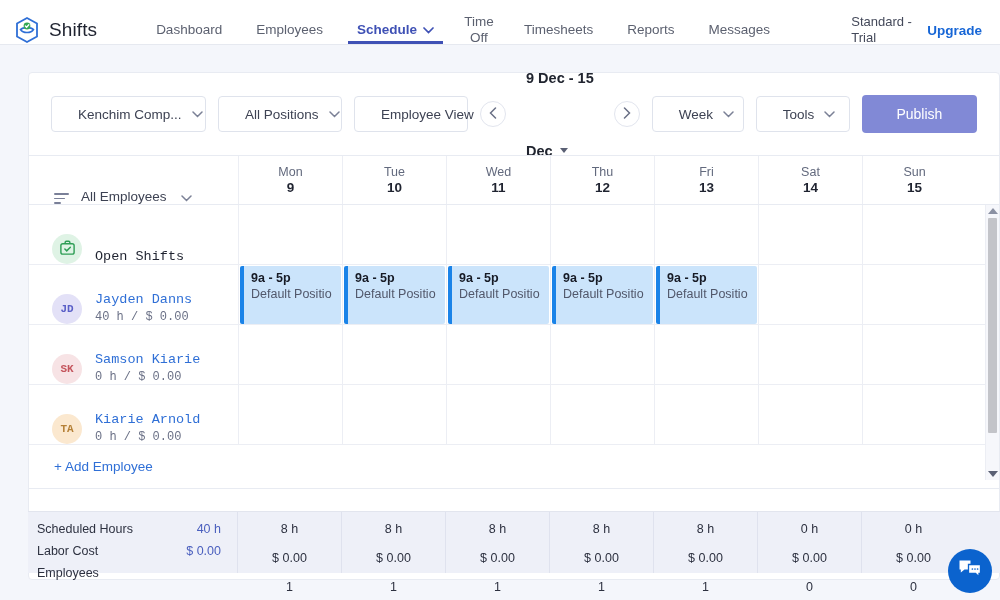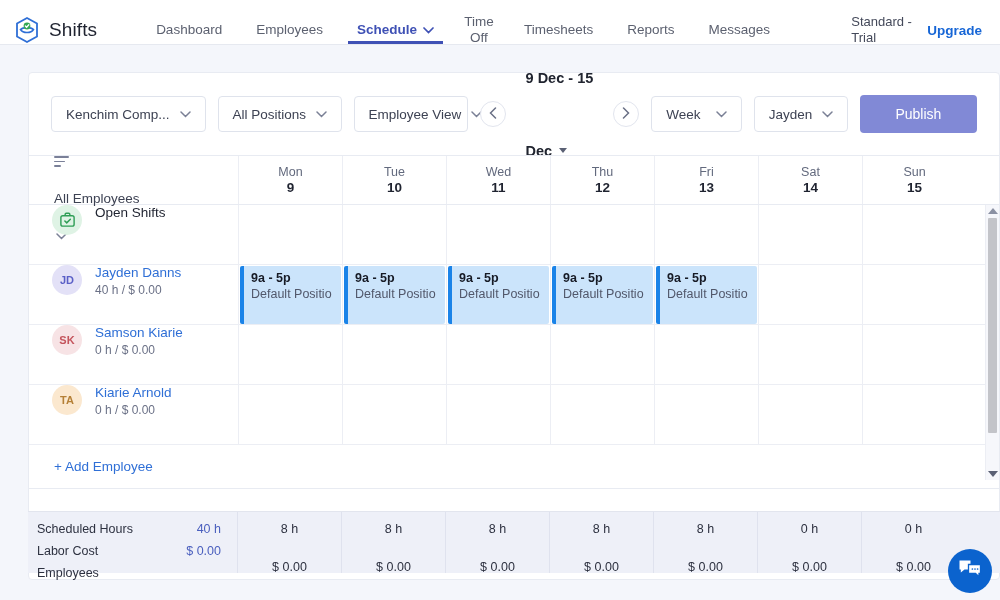--- a/index.html
+++ b/index.html
@@ -77,21 +77,21 @@
     padding: 0 22px;
     gap: 12px;
   }
   .sel {
     height: 36px;
     border: 1px solid #dfe3ec;
     border-radius: 4px;
     background: #fff;
     display: flex;
     align-items: center;
-    padding: 0 14px;
+    padding: 0 26px;
     font-size: 13.5px;
     color: #3d4253;
     gap: 10px;
     cursor: pointer;
     white-space: nowrap;
   }
   .sel .caret { color: #7b8196; font-size: 11px; }
   .sel-company { width: 155px; }
   .sel-positions { width: 124px; }
   .sel-view { width: 114px; }
@@ -143,24 +143,23 @@
     display: flex;
     border-top: 1px solid #e8ebf2;
     border-bottom: 1px solid #e8ebf2;
     height: 50px;
     background: #fff;
   }
   .col-emp { width: 209px; flex: none; }
   .col-day { width: 104px; flex: none; border-left: 1px solid #eceef4; }
 
   .head-emp {
-    display: flex; align-items: flex-start; gap: 24px;
+    display: flex; align-items: flex-end; gap: 12px;
     padding-left: 25px;
     height: 100%;
-    flex-direction: column;
   }
   .sorticon { display: flex; flex-direction: column; gap: 3px; width: 15px; }
   .sorticon i { display: block; height: 1.6px; background: #7a8098; border-radius: 1px; }
   .sorticon i:nth-child(1) { width: 15px; }
   .sorticon i:nth-child(2) { width: 11px; }
   .sorticon i:nth-child(3) { width: 7px; }
   .head-emp-label { font-size: 13.5px; color: #3d4253; }
   .head-emp .caret { color: #7b8196; font-size: 11px; margin-left: 2px; }
 
   .head-day {
@@ -172,23 +171,24 @@
   .head-day .dow { font-size: 12.5px; color: #62697d; }
   .head-day .dnum { font-size: 13.5px; color: #1f2330; font-weight: bold; }
 
   .row {
     display: flex;
     border-bottom: 1px solid #eceef4;
     height: 60px;
     background: #fff;
   }
   .row-emp {
-    display: flex; align-items: flex-start; gap: 13px;
+    display: flex; align-items: flex-end; gap: 13px;
     padding-left: 23px;
     height: 100%;
+    font-family: Liberation Mono, monospace;
   }
   .avatar {
     width: 30px; height: 30px; border-radius: 50%;
     display: flex; align-items: center; justify-content: center;
     font-size: 11px; font-weight: bold;
     flex: none;
   }
   .emp-meta { display: flex; flex-direction: column; gap: 3px; }
   .emp-name { font-size: 13.5px; color: #2f6fd6; cursor: pointer; }
   .emp-name.plain { color: #1f2330; cursor: default; }
@@ -250,21 +250,21 @@
     padding: 8px 16px 0 9px;
     display: flex; flex-direction: column; gap: 3px;
   }
   .sum-line { display: flex; justify-content: space-between; font-size: 12.5px; line-height: 19px; }
   .sum-label { color: #2d3140; }
   .sum-val { color: #4a5fbe; }
   .sum-day {
     width: 104px; flex: none;
     border-left: 1px solid #dfe2ee;
     display: flex; flex-direction: column; align-items: center;
-    padding-top: 8px; gap: 19px;
+    padding-top: 8px; gap: 10px;
   }
   .sum-day div { font-size: 12.5px; color: #2d3140; line-height: 19px; }
 
   
   .chat {
     position: absolute;
     right: 8px; bottom: 7px;
     width: 44px; height: 44px;
     border-radius: 50%;
     background: #0b63ce;
@@ -382,21 +382,21 @@
       <div class="sel sel-week">
         <span>Week</span>
         <span class="caret" style="margin-left:auto">
           <svg width="11" height="7" viewBox="0 0 11 7">
               <path d="M1 1 L5.5 5.5 L10 1" stroke="#7b8196" stroke-width="1.5" fill="none" stroke-linecap="round"></path>
             </svg>
         </span>
       </div>
 
       <div class="sel sel-tools">
-        <span>Jayden</span>
+        <span>Tools</span>
         <span class="caret" style="margin-left:auto">
           <svg width="11" height="7" viewBox="0 0 11 7">
               <path d="M1 1 L5.5 5.5 L10 1" stroke="#7b8196" stroke-width="1.5" fill="none" stroke-linecap="round"></path>
             </svg>
         </span>
       </div>
 
       <button class="publish">Publish</button>
     </div>
 

